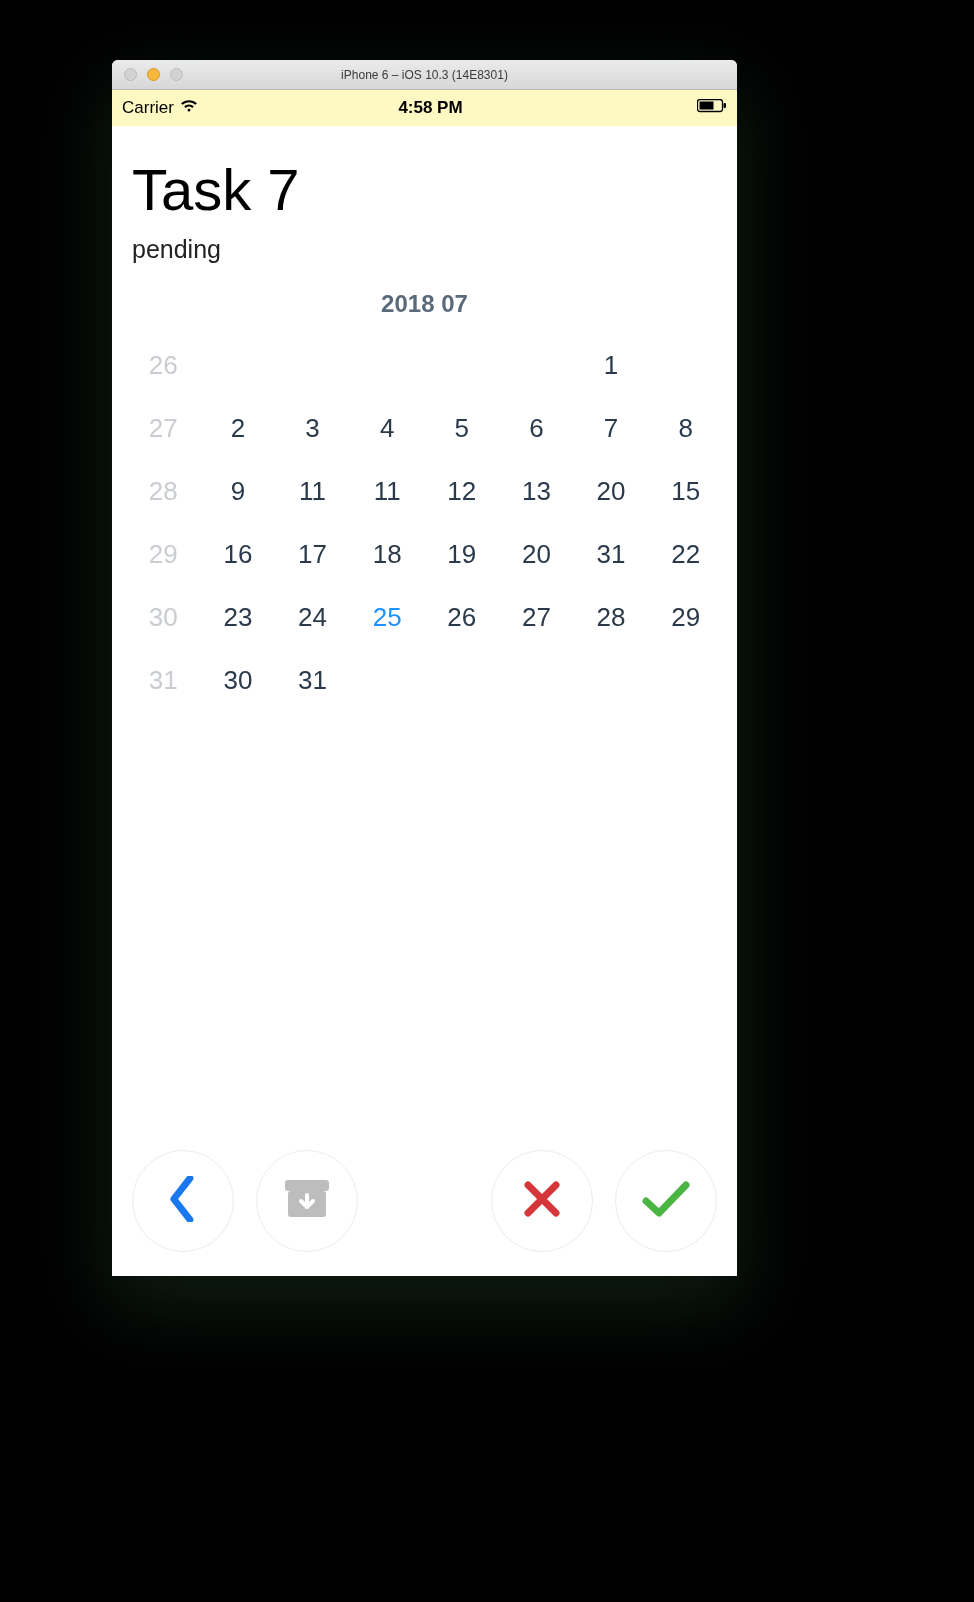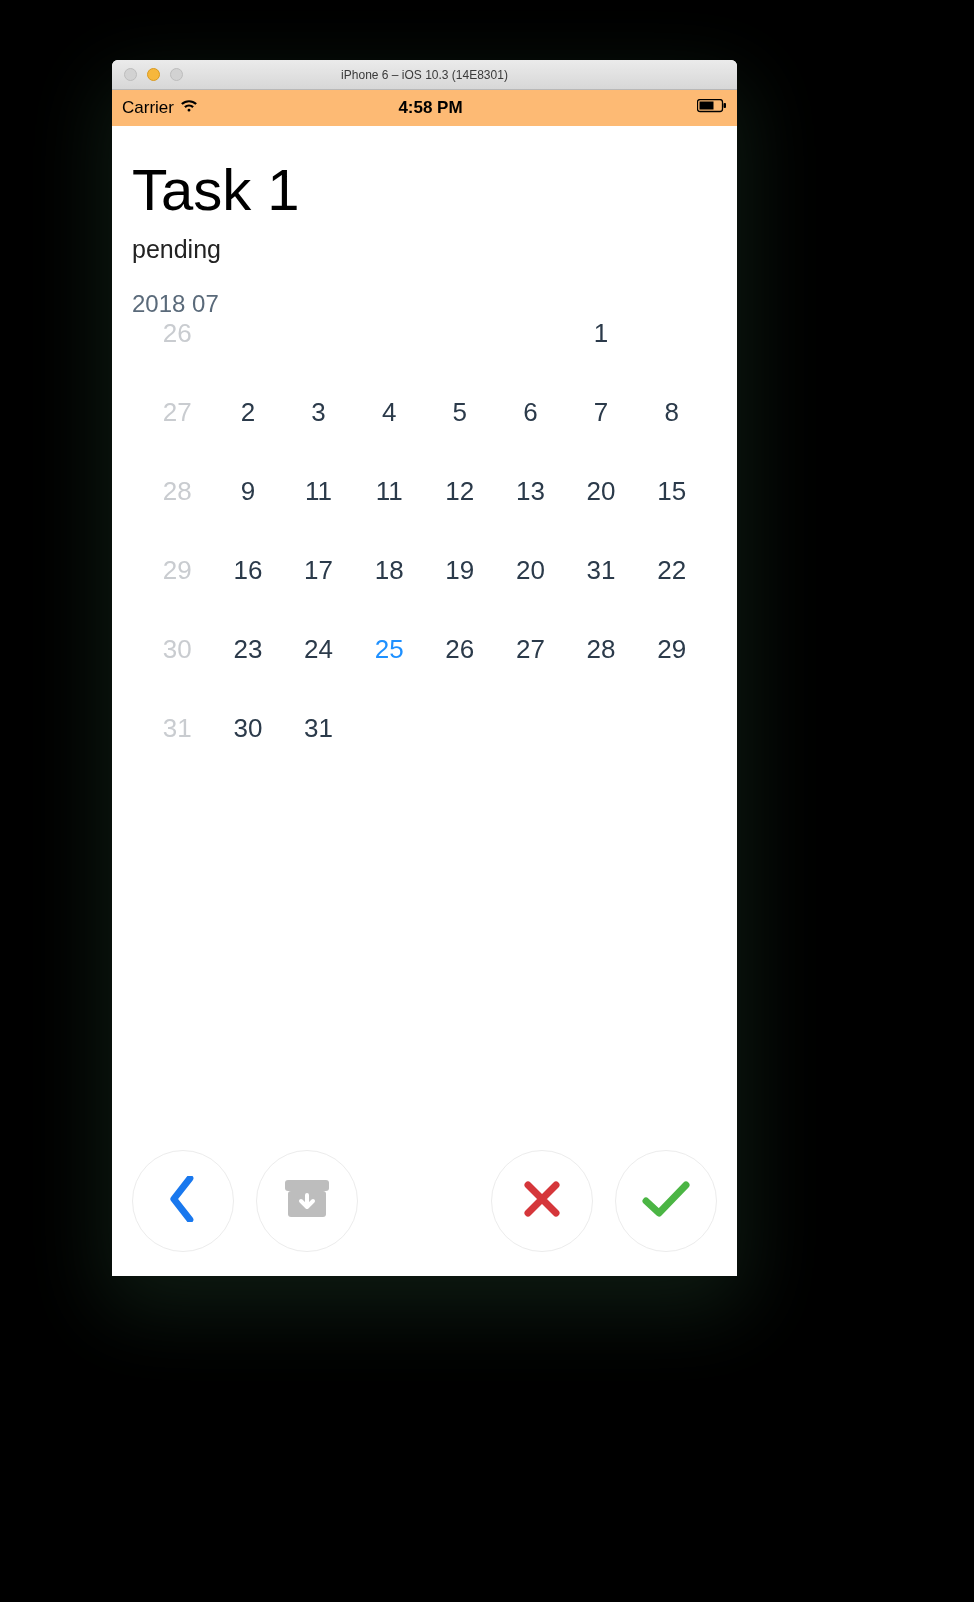--- a/index.html
+++ b/index.html
@@ -54,21 +54,21 @@
     left: 0; right: 0;
     text-align: center;
     font-size: 12px;
     color: #3a3a3a;
     font-weight: 500;
     pointer-events: none;
   }
   
   .statusbar {
     height: 32px;
-    background: #fdba74;
+    background: #fef9c3;
     display: flex;
     align-items: center;
     padding: 18px 10px;
     font-size: 17px;
     font-weight: 500;
     color: #000;
     position: relative;
   }
   .statusbar .carrier { display: flex; align-items: center; gap: 6px; }
   .statusbar .time { position: absolute; left: 12px; right: 0; text-align: center; font-weight: 600; }
@@ -89,32 +89,34 @@
     letter-spacing: 0px;
     line-height: 1.05;
   }
   .task-status {
     font-size: 25px;
     color: #222;
     margin-top: 14px;
     font-weight: 400;
   }
   .cal-header {
-    text-align: left;
+    text-align: center;
     font-size: 24px;
     color: #5a6a7a;
     margin-top: 26px;
-    font-weight: 400;
+    font-weight: 700;
   }
   .calendar {
+    margin-top: 32px;
     display: grid;
     grid-template-columns: repeat(7, 1fr);
     row-gap: 48px;
     column-gap: 0;
     padding: 0 10px;
+    gap: 32px;
   }
   .daycell {
     text-align: center;
     font-size: 26px;
     color: #2b3a4a;
     font-weight: 400;
     cursor: pointer;
   }
   .daycell.muted { color: #c9ccd0; }
   .daycell.today { color: #1e90ff; text-align: center; }
@@ -167,21 +169,21 @@
     <div class="battery">
       <svg width="30" height="14" viewBox="0 0 30 14">
           <rect x="0.5" y="0.5" width="25" height="12" rx="2.5" fill="none" stroke="#000" stroke-width="1.3"></rect>
           <rect x="2.5" y="2.5" width="14" height="8" fill="#000"></rect>
           <rect x="26.5" y="4" width="2.5" height="5" rx="1" fill="#000"></rect>
         </svg>
     </div>
   </div>
 
   <div class="screen">
-    <div class="task-title">Task 1</div>
+    <div class="task-title">Task 7</div>
     <div class="task-status">pending</div>
 
     <div class="cal-header">2018 07</div>
 
     <div class="calendar" id="calendar-grid" style="grid-template-columns: repeat(8, 1fr);">
         <div class="daycell muted">26</div>
         <div class="daycell blank">.</div>
         <div class="daycell blank">.</div>
         <div class="daycell blank">.</div>
         <div class="daycell blank">.</div>

